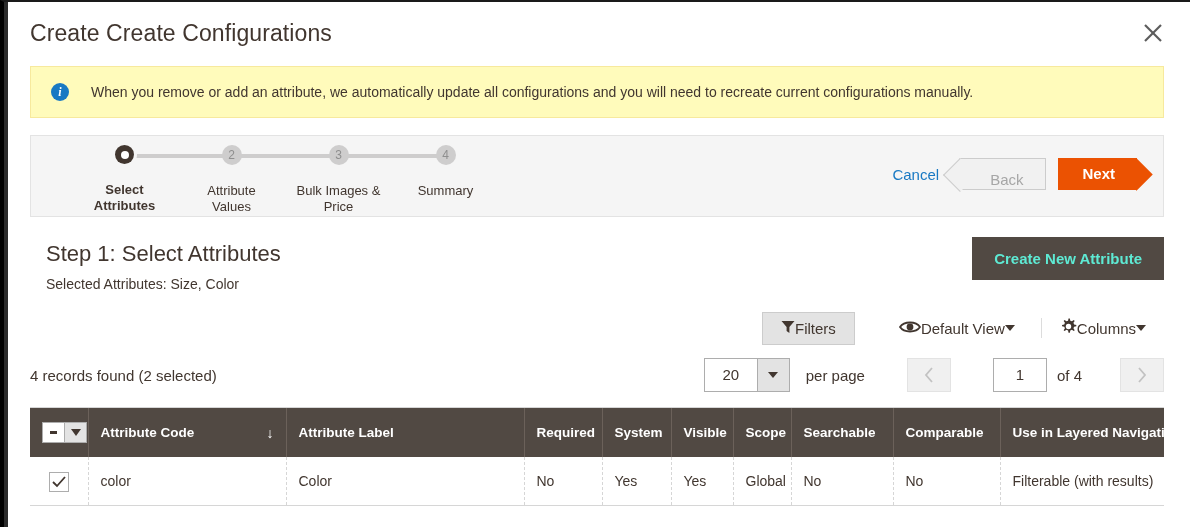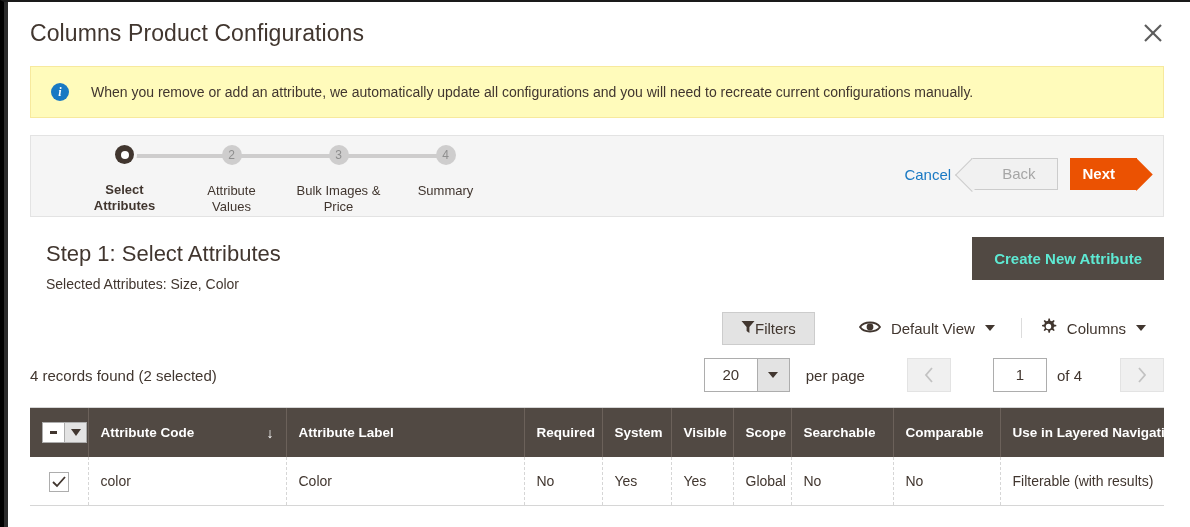--- a/index.html
+++ b/index.html
@@ -159,21 +159,21 @@
     font-family: inherit;
     padding: 0 20px 0 0;
   }
   .btn-back {
     position: relative;
     height: 32px;
     background: #f1f1f1;
     border: 1px solid #cccccc;
     color: #a6a6a6;
     font-size: 15px;
-    padding: 0 22px 0 30px;
+    padding: 6px 22px 0 30px;
     cursor: default;
     font-family: inherit;
     line-height: 30px;
   }
   .btn-back::before {
     content: "";
     position: absolute;
     left: -12px; top: 4px;
     width: 23px; height: 23px;
     background: #f1f1f1;
@@ -182,21 +182,21 @@
     transform: rotate(45deg);
   }
   .btn-next {
     position: relative;
     height: 32px;
     background: #eb5202;
     border: none;
     color: #ffffff;
     font-size: 15px;
     font-weight: bold;
-    padding: 0 22px 0 12px;
+    padding: 0 22px 0 24px;
     margin-left: 12px;
     margin-right: 26px;
     cursor: pointer;
     font-family: inherit;
     line-height: 32px;
   }
   .btn-next::after {
     content: "";
     position: absolute;
     right: -11px; top: 4.5px;
@@ -249,21 +249,20 @@
     font-size: 15px;
     color: #41362f;
     cursor: pointer;
     display: flex;
     align-items: center;
     font-family: inherit;
   }
   .view-ctl, .cols-ctl {
     display: flex;
     align-items: center;
-    gap: 10px;
     font-size: 15px;
     color: #41362f;
     cursor: pointer;
     padding: 0 18px;
   }
   .cols-ctl { border-left: 1px solid #dcdcdc; margin-left: 8px; }
   .view-ctl { margin-left: 26px; }
   .caret {
     width: 0; height: 0;
     border-left: 5px solid transparent;
@@ -411,21 +410,21 @@
   }
   .row-check svg { display: block; }
 </style>
 </head>
 <body>
 
 <div class="page">
   <div class="leftstrip"></div>
 
   <div class="modal-head">
-    <div class="modal-title">Columns Product Configurations</div>
+    <div class="modal-title">Create Create Configurations</div>
     <button class="close-btn">
       <svg width="26" height="26" viewBox="0 0 26 26" aria-hidden="true">
         <line x1="5" y1="5" x2="21" y2="21" stroke="#5c5c5c" stroke-width="2.2"></line>
         <line x1="21" y1="5" x2="5" y2="21" stroke="#5c5c5c" stroke-width="2.2"></line>
       </svg>
     </button>
   </div>
 
   <div class="notice">
     <div class="notice-icon">i</div>

